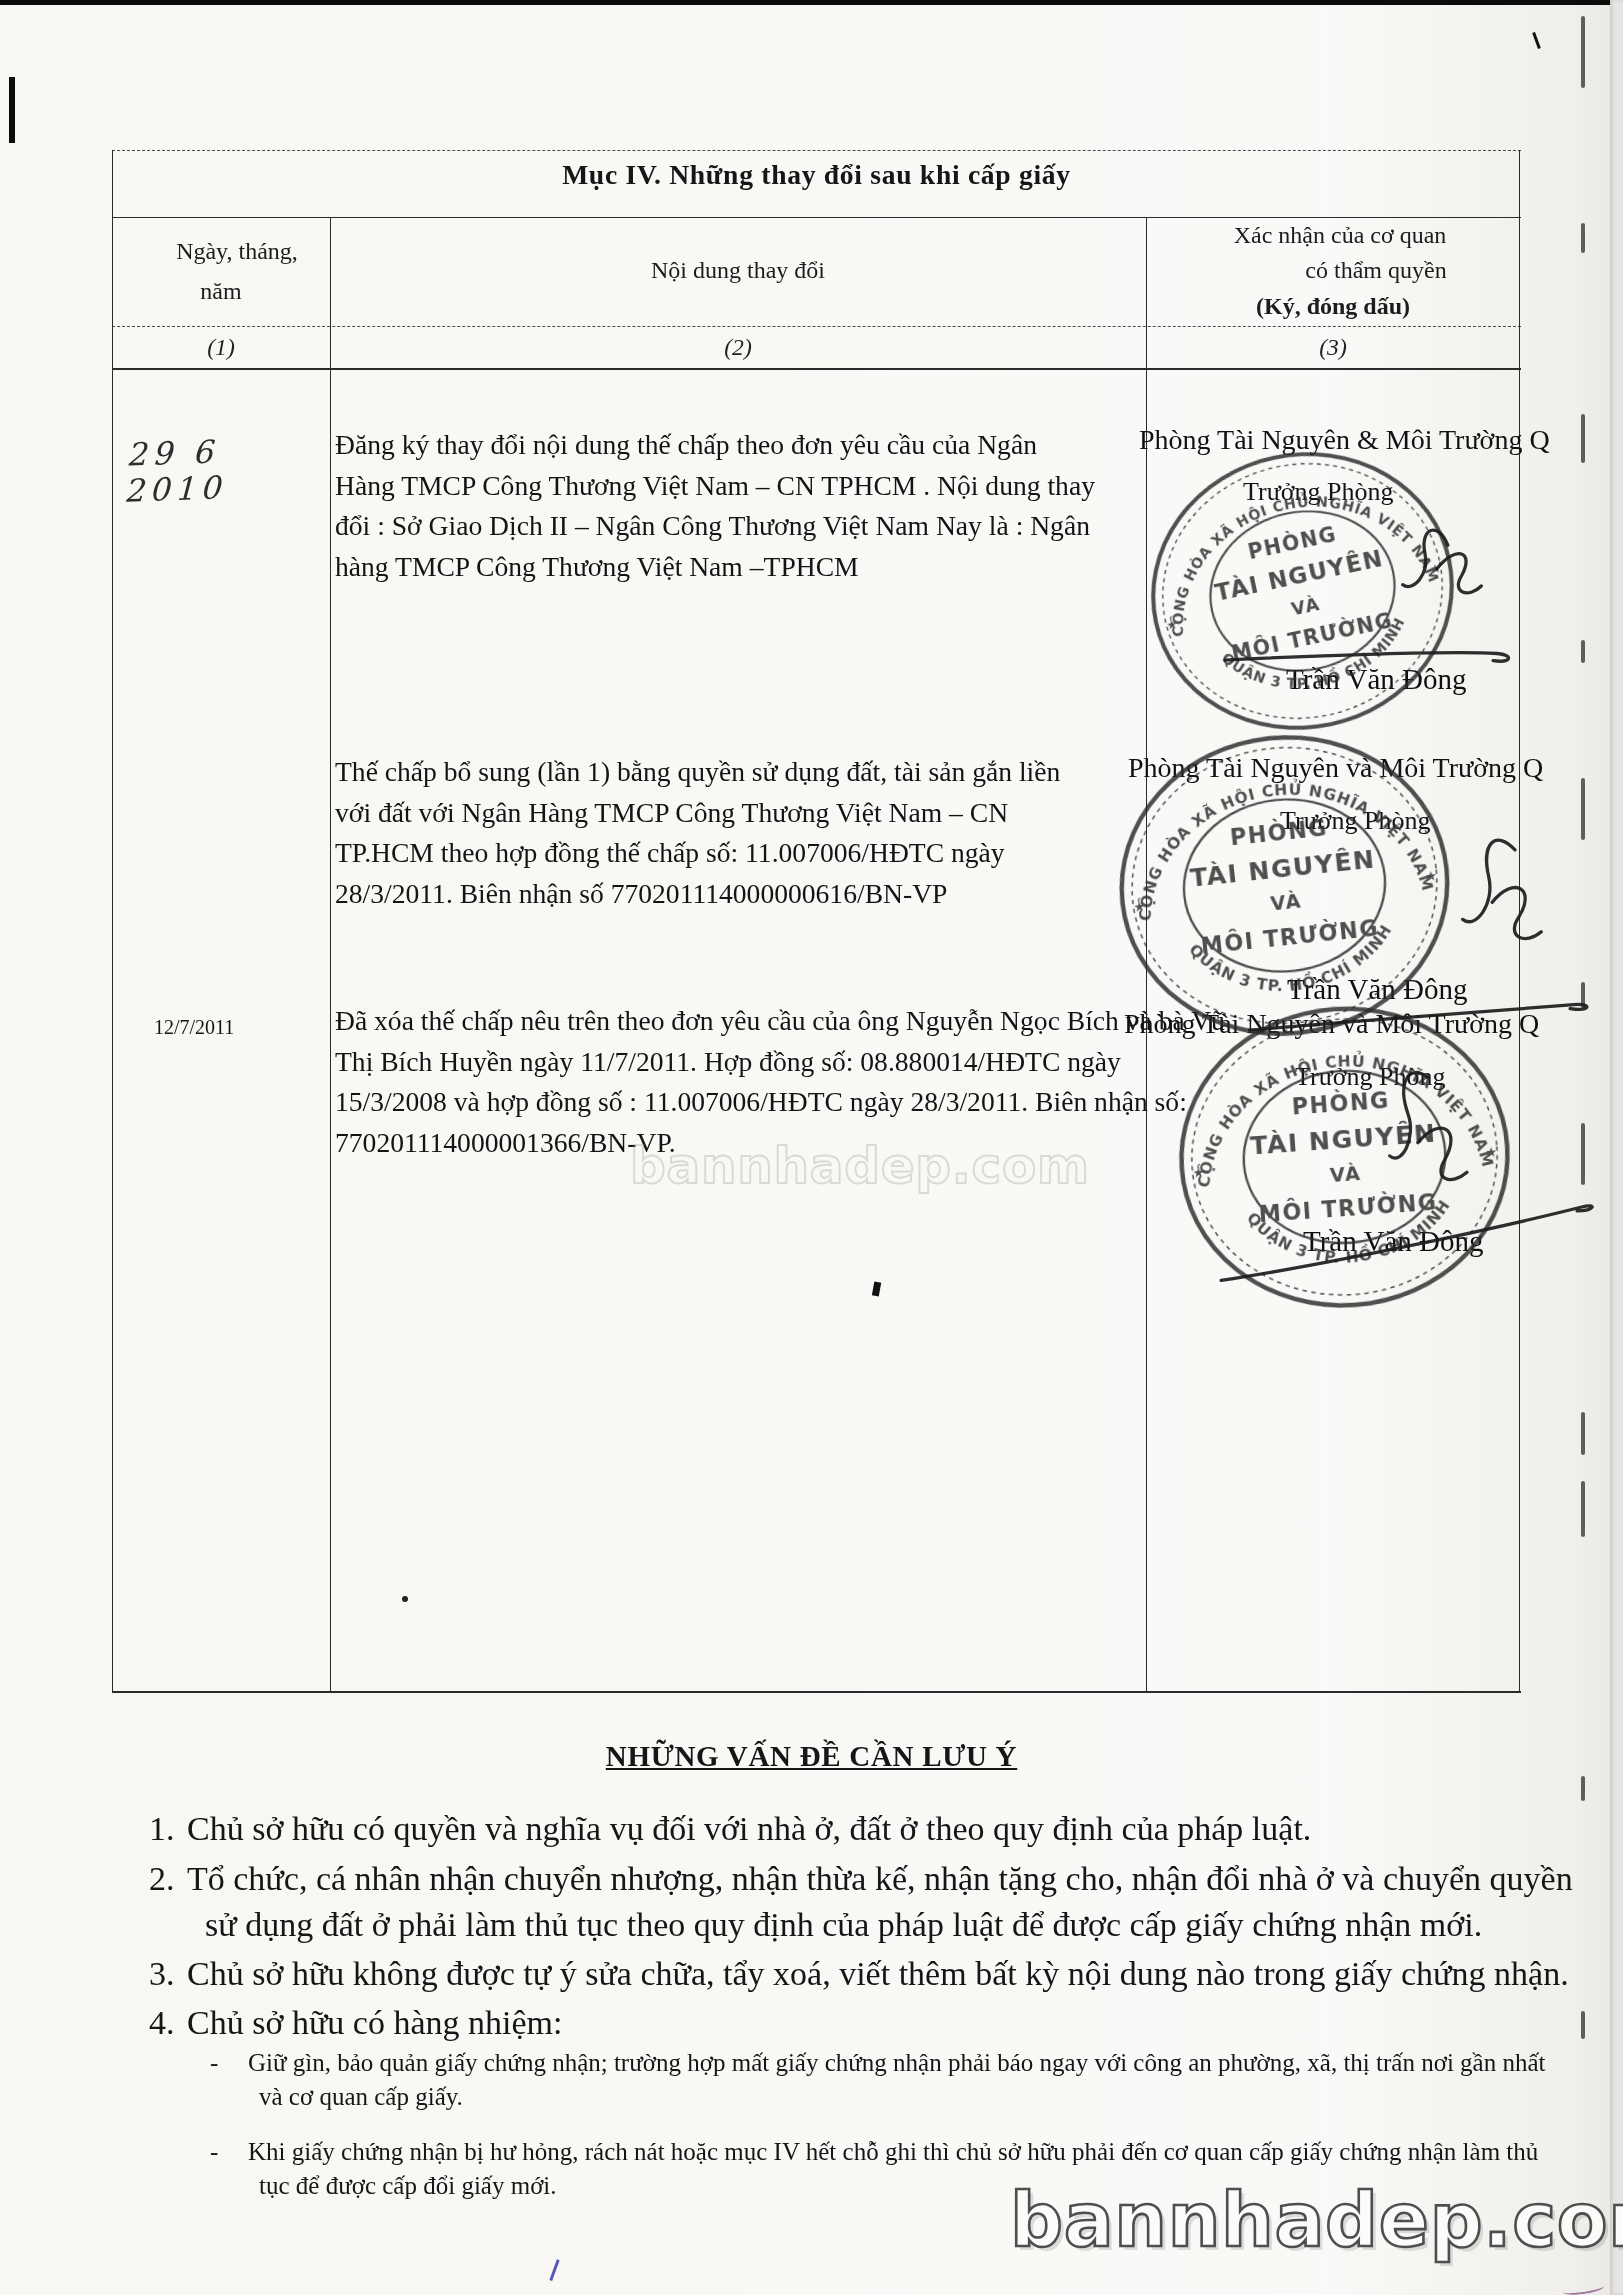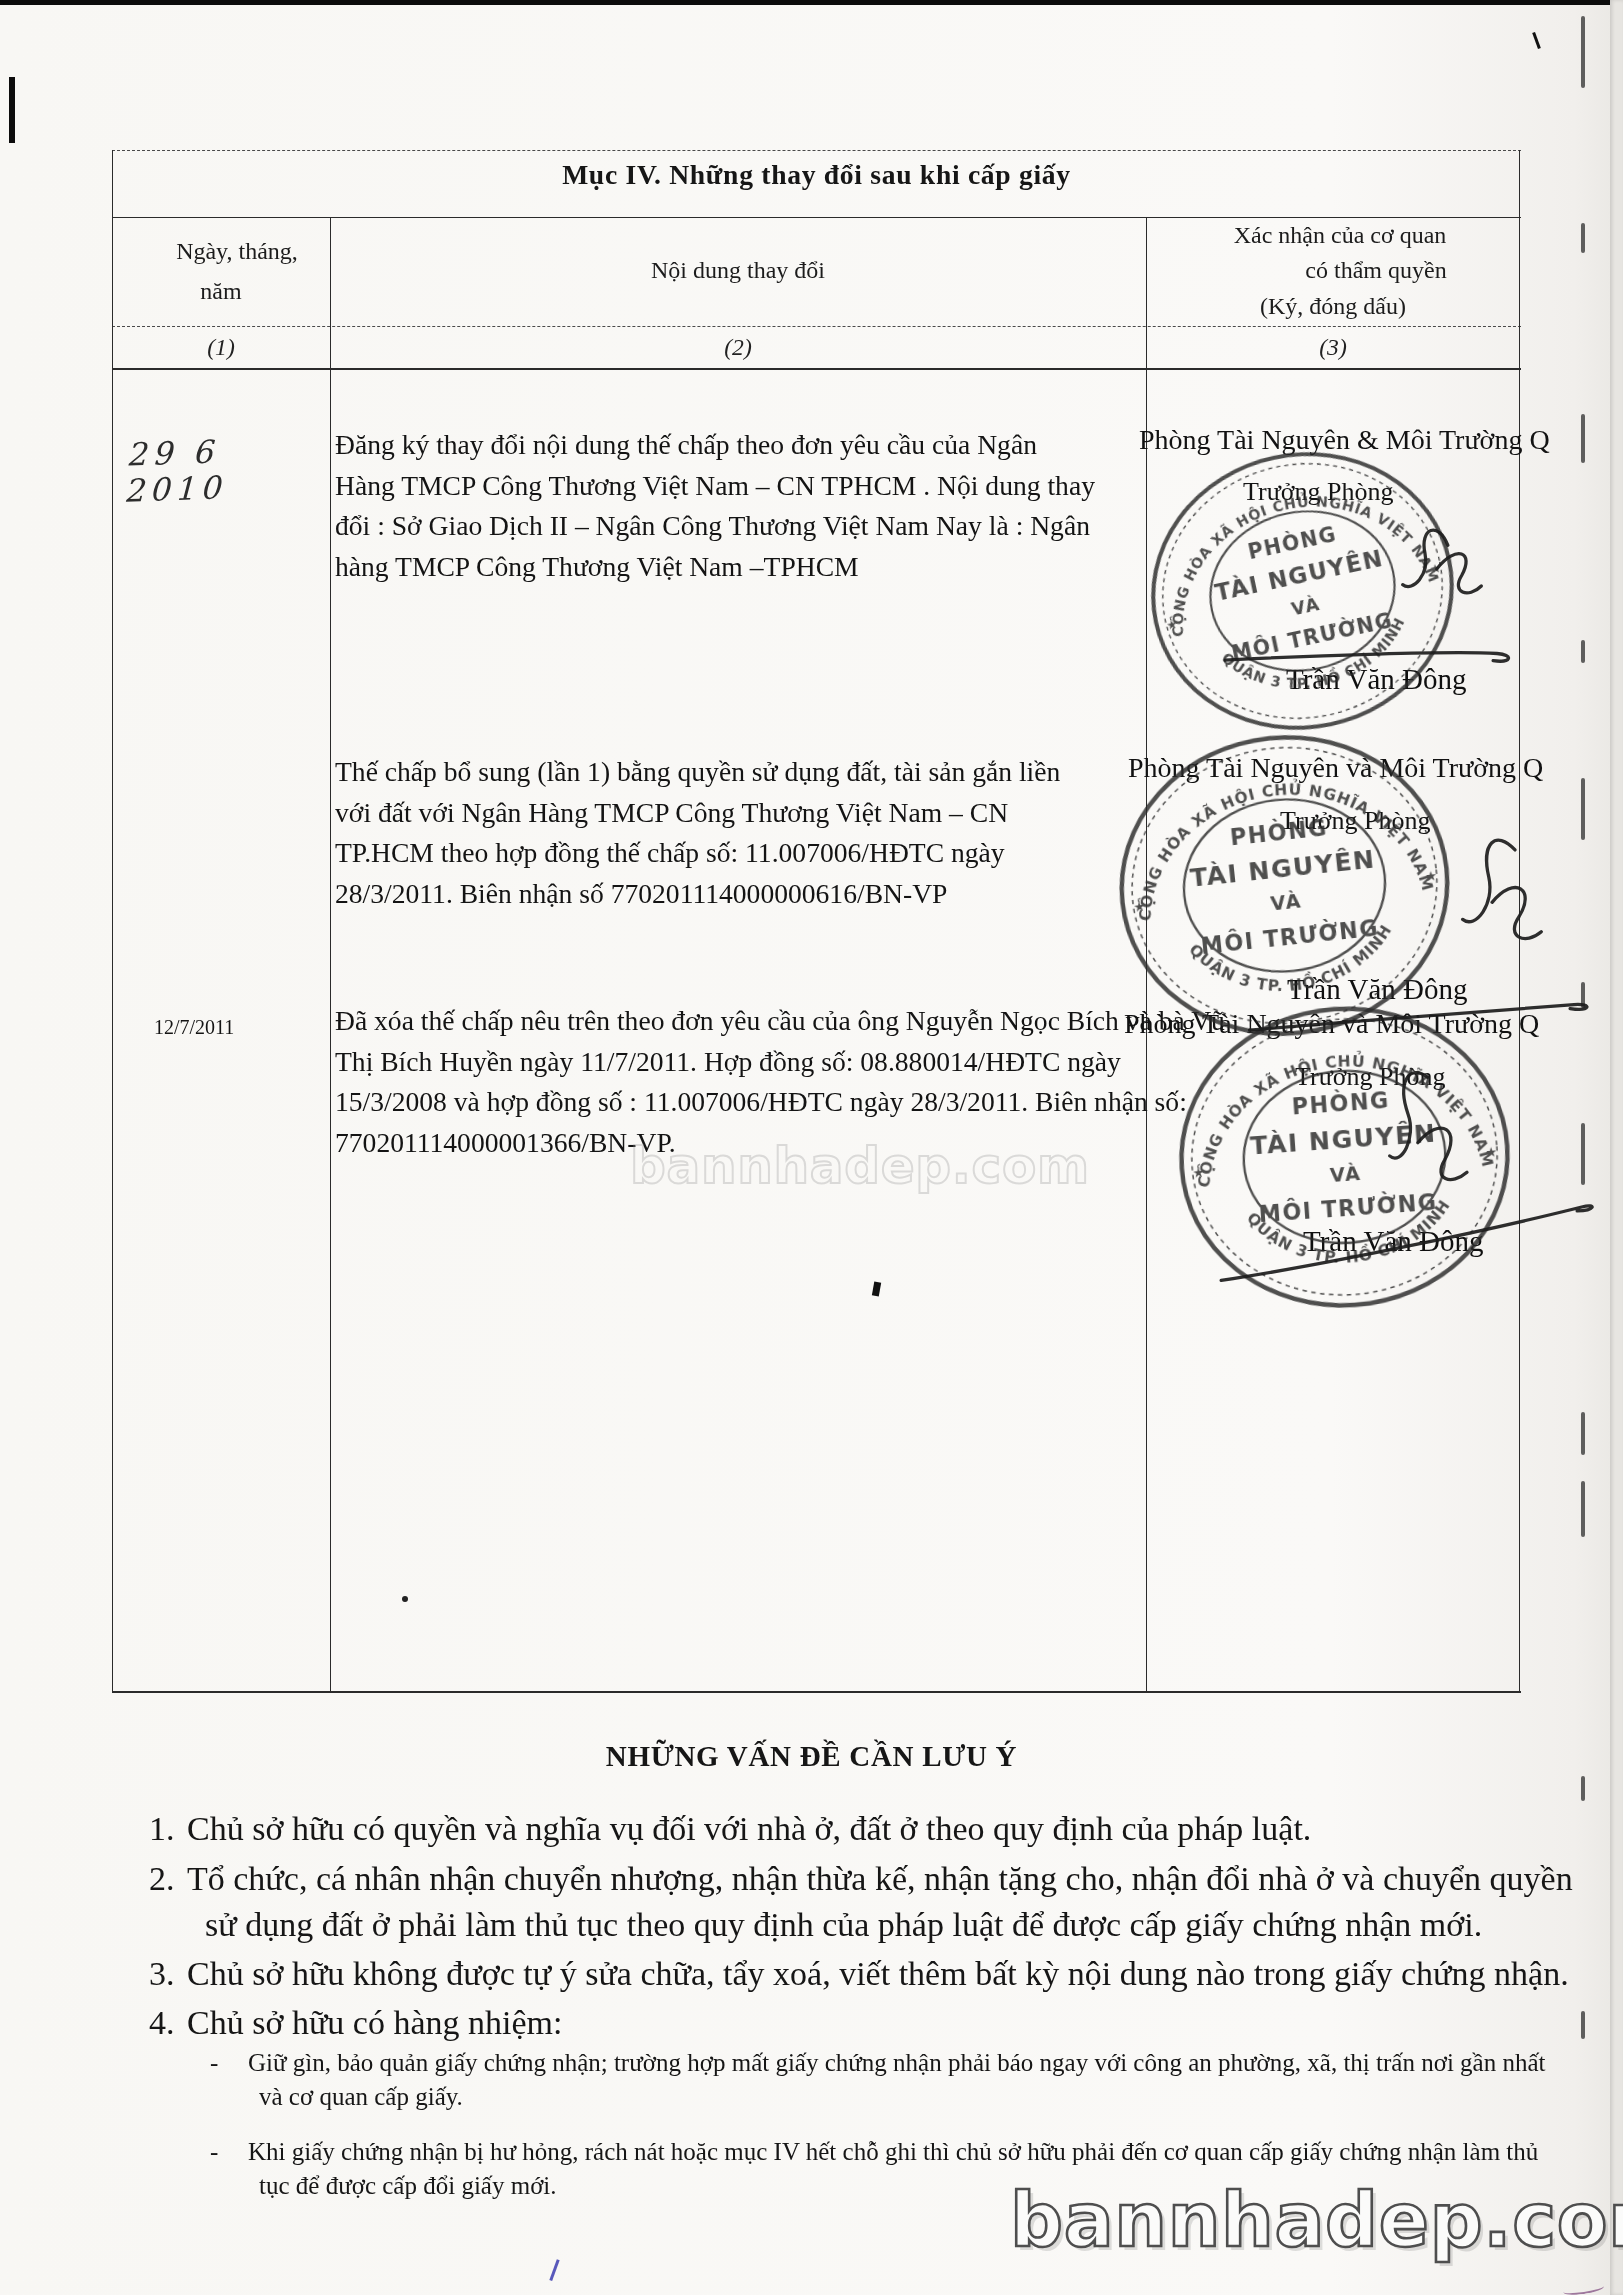--- a/index.html
+++ b/index.html
@@ -40,21 +40,21 @@
   .stamp .star{font-size:9px;fill:#2a2a2a;text-anchor:middle;}
   .s1{left:1144px;top:448px;width:317px;height:286px;transform:rotate(-12deg);}
   .s2{left:1114px;top:730px;width:341px;height:311px;transform:rotate(-6deg);}
   .s3{left:1174px;top:1001px;width:341px;height:312px;transform:rotate(-4deg);}
   .sig{position:absolute;}
   .sig path{stroke:#1c1c1c;stroke-width:5;fill:none;stroke-linecap:round;opacity:.92;}
   .g1{left:1215px;top:506px;width:315px;height:177px;}
   .g2{left:1233px;top:804px;width:374px;height:236px;}
   .g3{left:1211px;top:1051px;width:394px;height:236px;}
   
-  .notes-title{left:0;top:1740px;width:1623px;text-align:center;font-weight:bold;font-size:29px;letter-spacing:0.7px;color:#161616;}
+  .notes-title{left:0;top:1740px;width:1623px;text-align:center;font-weight:bold;font-size:29px;letter-spacing:0.7px;color:#161616;text-decoration:underline;}
   .note-item{left:149px;width:1372px;font-size:34px;line-height:1.34;padding-left:56px;text-indent:-56px;color:#161616;}
   .note-sub{left:210px;width:1307px;font-size:25px;line-height:1.34;padding-left:49px;text-indent:-49px;color:#161616;}
   .note-item .num,.note-sub .num{display:inline-block;min-width:38px;text-indent:0;}
   
   .wm-middle{left:630px;top:1137px;font:700 50px "DejaVu Sans",sans-serif;letter-spacing:0.7px;
              color:transparent;-webkit-text-stroke:2px #9a9a9a;opacity:.32;}
   .wm-bottom{left:1010px;top:2177px;font:700 74px "DejaVu Sans",sans-serif;letter-spacing:0.7px;
              color:#fbfbfa;-webkit-text-stroke:2.6px #4e4e4e;text-shadow:3.9px 3.9px 0 rgba(70,70,70,.16);}
 </style>
 </head>
@@ -94,21 +94,21 @@
     <div class="abs vl" style="left:1146px;top:217px;height:1476px;"></div>
     <div class="abs vl" style="left:1519px;top:150px;height:1543px;"></div>
 
     <div class="abs t-title">Mục IV. Những thay đổi sau khi cấp giấy</div>
 
     <div class="abs hdr" style="left:128px;width:218px;top:238px;">Ngày, tháng,</div>
     <div class="abs hdr" style="left:112px;width:218px;top:278px;font-family:Liberation Serif, serif;">năm</div>
     <div class="abs hdr" style="left:330px;width:816px;top:257px;">Nội dung thay đổi</div>
     <div class="abs hdr" style="left:1146px;width:374px;top:222px;margin-left:7px;">Xác nhận của cơ quan</div>
     <div class="abs hdr" style="left:1146px;width:444px;top:257px;padding-left:8px;">có thẩm quyền</div>
-    <div class="abs hdr" style="left:1146px;width:374px;top:293px;">(Ký, đóng dấu)</div>
+    <div class="abs hdr" style="left:1146px;width:374px;top:293px;font-weight:bold;">(Ký, đóng dấu)</div>
     <div class="abs idx" style="left:112px;width:218px;top:334px;">(1)</div>
     <div class="abs idx" style="left:330px;width:816px;top:334px;">(2)</div>
     <div class="abs idx" style="left:1146px;width:374px;top:334px;">(3)</div>
 
     <div class="abs date-hand" style="left:128px;top:433px;width:204px;">29 6 2010</div>
     <div class="abs cell-content" style="left:335px;top:425px;width:762px;">Đăng ký thay đổi nội dung thế chấp theo đơn yêu cầu của Ngân Hàng TMCP Công Thương Việt Nam – CN TPHCM . Nội dung thay đổi : Sở Giao Dịch II – Ngân Công Thương Việt Nam Nay là : Ngân hàng TMCP Công Thương Việt Nam –TPHCM</div>
     <div class="abs authority" style="left:1139px;top:424px;">Phòng Tài Nguyên &amp; Môi Trường Q</div>
     <div class="abs role" style="left:1243px;top:477px;">Trưởng Phòng</div>
     <div class="abs signer" style="left:1286px;top:663px;">Trần Văn Đông</div>
 

